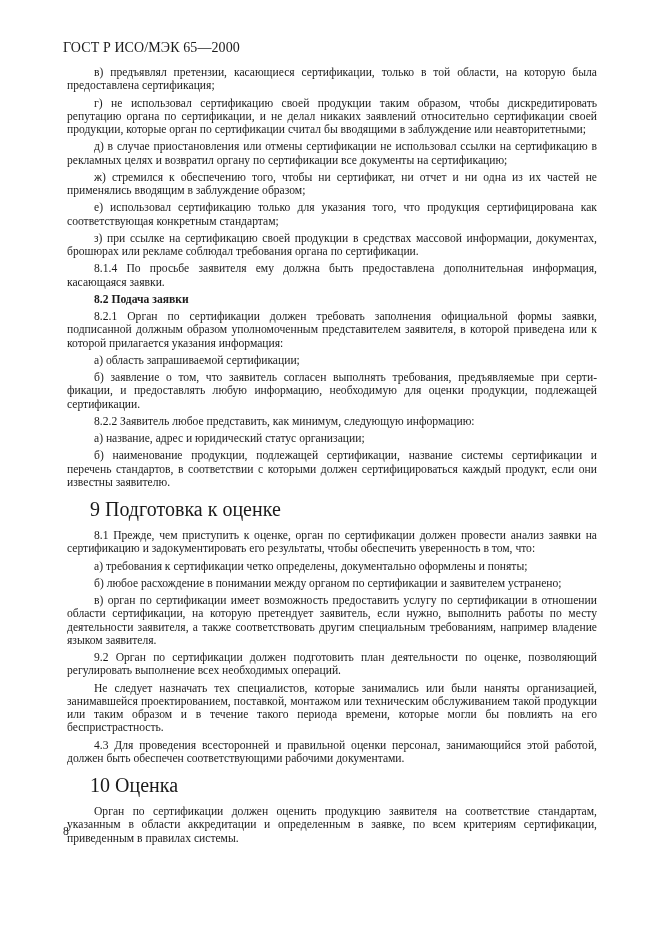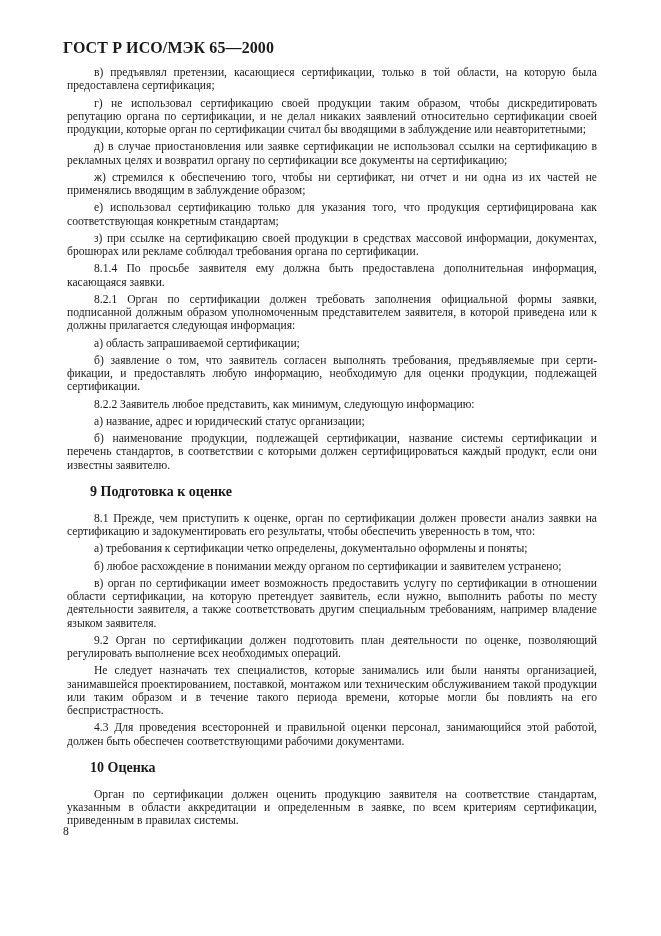--- a/index.html
+++ b/index.html
@@ -1,39 +1,40 @@
 <!DOCTYPE html>
 <html><head>
 <meta charset="utf-8">
 <style>
   html, body { margin:0; padding:0; background:#fff; }
   body { width:661px; height:936px; position:relative; overflow:hidden;
          font-family:"Liberation Serif", "DejaVu Serif", serif; color:#1a1a1a; }
   .page { position:absolute; left:63px; top:40px; width:538px; }
-  .hdr { font-weight:bold; font-size:16px; line-height:15px; margin:0 0 11px 0; letter-spacing:0.1px; }
+  .hdr { font-weight:normal; font-size:14px; line-height:15px; margin:0 0 11px 0; letter-spacing:0.1px; }
   p { margin:4px; font-size:11.6px; line-height:13.25px; text-align:justify; text-indent:27px; hyphens:manual; }
   .sub { font-weight:bold; }
-  h2 { font-size:14px; font-weight:bold; margin:12px 0 12px 27px; line-height:16px; }
+  h2 { font-size:20px; font-weight:normal; margin:12px 0 12px 27px; line-height:16px; }
   .pnum { position:absolute; left:63px; top:825px; font-size:11.6px; }
 </style>
 </head>
 <body>
 
 <div class="page">
   <div class="hdr">ГОСТ Р ИСО/МЭК 65—2000</div>
 
   <p>в)  предъявлял претензии, касающиеся сертификации, только в той области, на которую была предоставлена сертификация;</p>
   <p>г)  не использовал сертификацию своей продукции таким образом, чтобы дискредитировать репутацию органа по сертификации, и не делал никаких заявлений относительно сертификации своей продукции, которые орган по сертификации считал бы вводящими в заблуждение или неавторитетными;</p>
-  <p>д)  в случае приостановления или заявке сертификации не использовал ссылки на серти­фикацию в рекламных целях и возвратил органу по сертификации все документы на сертифика­цию;</p>
+  <p>д)  в случае приостановления или отмены сертификации не использовал ссылки на серти­фикацию в рекламных целях и возвратил органу по сертификации все документы на сертифика­цию;</p>
   <p>ж)  стремился к обеспечению того, чтобы ни сертификат, ни отчет и ни одна из их частей не применялись вводящим в заблуждение образом;</p>
   <p>е)  использовал сертификацию только для указания того, что продукция сертифицирована как соответствующая конкретным стандартам;</p>
   <p>з)  при ссылке на сертификацию своей продукции в средствах массовой информации, доку­ментах, брошюрах или рекламе соблюдал требования органа по сертификации.</p>
   <p>8.1.4 По просьбе заявителя ему должна быть предоставлена дополнительная информация, касающаяся заявки.</p>
 
-  <p>8.2.1 Орган по сертификации должен требовать заполнения официальной формы заявки, подписанной должным образом уполномоченным представителем заявителя, в которой приведена или к должны прилагается следующая информация:</p>
+  <p class="sub">8.2 Подача заявки</p>
+  <p>8.2.1 Орган по сертификации должен требовать заполнения официальной формы заявки, подписанной должным образом уполномоченным представителем заявителя, в которой приведена или к которой прилагается указания информация:</p>
   <p>а)  область запрашиваемой сертификации;</p>
   <p>б)  заявление о том, что заявитель согласен выполнять требования, предъявляемые при серти­фикации, и предоставлять любую информацию, необходимую для оценки продукции, подлежащей сертификации.</p>
   <p>8.2.2  Заявитель любое представить, как минимум, следующую информацию:</p>
   <p>а)  название, адрес и юридический статус организации;</p>
   <p>б)  наименование продукции, подлежащей сертификации, название системы сертификации и перечень стандартов, в соответствии с которыми должен сертифицироваться каждый продукт, если они известны заявителю.</p>
 
   <h2>9  Подготовка к оценке</h2>
   <p>8.1  Прежде, чем приступить к оценке, орган по сертификации должен провести анализ заявки на сертификацию и задокументировать его результаты, чтобы обеспечить уверенность в том, что:</p>
   <p>а)  требования к сертификации четко определены, документально оформлены и поняты;</p>
   <p>б)  любое расхождение в понимании между органом по сертификации и заявителем устранено;</p>

